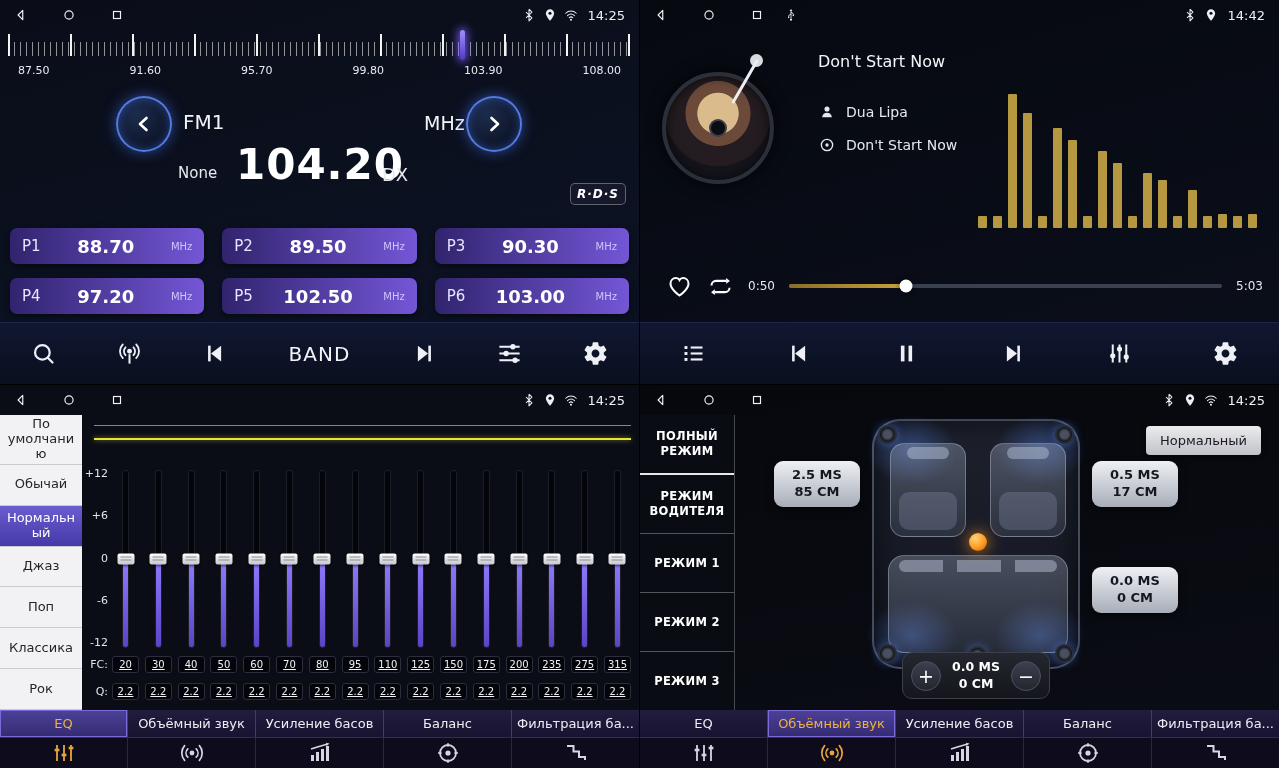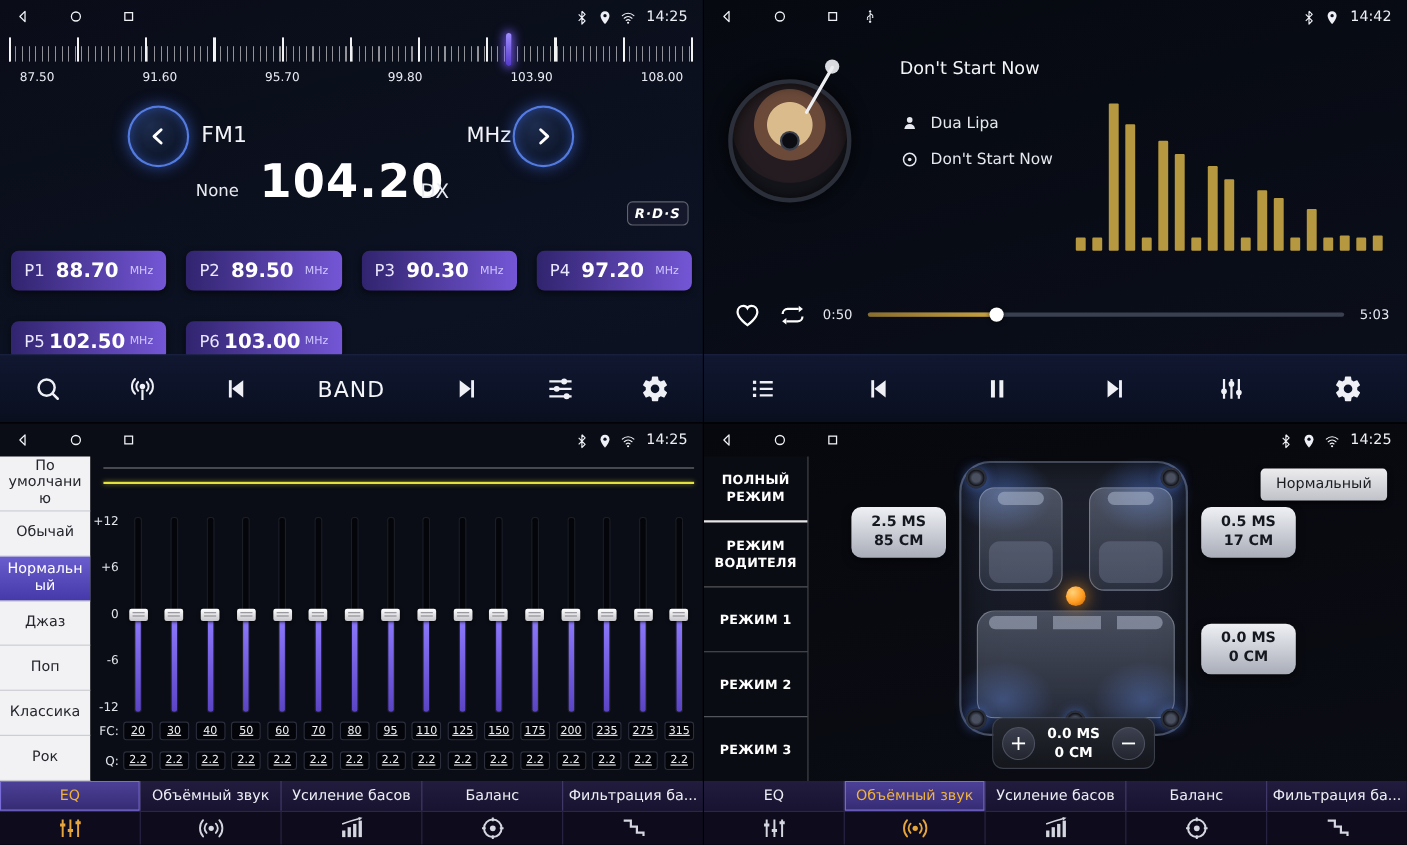--- a/index.html
+++ b/index.html
@@ -13,21 +13,21 @@
   
   .ic { width:24px; height:24px; display:block; fill:currentColor; }
   .ic-sm { width:14px; height:14px; }
   .ic-md { width:18px; height:18px; }
   .ic-lg { width:27px; height:27px; }
 
   
   .statusbar { position:absolute; top:0; left:0; right:0; height:30px; display:flex; align-items:center; padding:0 14px; z-index:9; }
   .nav-icons { display:flex; gap:34px; align-items:center; color:#f0f2f6; }
   .usb-slot { margin-left:20px; color:#e8eaf0; }
-  .status-right { margin-left:auto; display:flex; align-items:flex-end; gap:7px; color:#eef0f5; }
+  .status-right { margin-left:auto; display:flex; align-items:center; gap:7px; color:#eef0f5; }
   .status-time { font-size:13px; margin-left:3px; }
 
   
   .q-radio { background:linear-gradient(165deg,#0a0d18 0%,#0c1222 70%,#0b101f 100%); }
   .ruler { position:absolute; top:34px; left:8px; right:8px; height:46px; }
   .ticks { position:relative; height:24px; }
   .ticks::before { content:''; position:absolute; left:0; right:0; top:8px; height:14px;
     background:repeating-linear-gradient(90deg, rgba(255,255,255,.55) 0 1px, transparent 1px 6px); }
   .ticks::after { content:''; position:absolute; left:0; right:0; top:0; height:22px;
     background:repeating-linear-gradient(90deg, rgba(255,255,255,.95) 0 2px, transparent 2px 62px); }
@@ -43,21 +43,21 @@
   .btn-left { left:116px; } .btn-right { left:466px; }
   .band-label { position:absolute; left:183px; top:18px; font-size:20px; color:#f2f4f8; }
   .freq-display { position:absolute; left:225px; top:0px; width:190px; text-align:center; font-size:42px; font-weight:bold; color:#fff; letter-spacing:1px;margin-top:48px; }
   .freq-unit { position:absolute; left:424px; top:20px; font-size:19px; color:#f2f4f8; }
   .signal-none { position:absolute; left:178px; top:72px; font-size:15px; color:#e8eaf0; }
   .signal-dx { position:absolute; left:382px; top:72px; font-size:18px; color:#e8eaf0; }
   .rds-badge { position:absolute; right:14px; top:92px; font-size:12px; font-weight:bold; font-style:italic;
     letter-spacing:1px; background:#15182a; border-radius:4px; padding:3px 6px; color:#fff;
     box-shadow:0 0 0 1px rgba(255,255,255,.35); }
   .presets { position:absolute; top:228px; left:10px; right:10px; display:grid;
-    grid-template-columns:repeat(4,1fr); gap:28px 18px; }
+    grid-template-columns:repeat(3,1fr); gap:14px 18px; }
   .preset-btn { height:36px; border-radius:7px; background:linear-gradient(90deg,#31246e,#7456d6);
     display:flex; align-items:center; padding:0 12px; box-shadow:0 2px 6px rgba(0,0,0,.55); }
   .preset-label { font-size:15px; color:#e9e6ff; }
   .preset-freq { flex:1; text-align:center; font-size:18px; font-weight:bold; color:#fff; }
   .preset-unit { font-size:10px; color:#cfc6ff; }
   .toolbar { position:absolute; left:0; right:0; bottom:0; height:62px;
     background:linear-gradient(180deg,#101730,#0a0f1f); border-top:1px solid rgba(120,140,255,.18);
     display:flex; align-items:center; justify-content:space-around; color:#eef0f6; }
   .band-btn { font-size:20px; letter-spacing:1px; color:#f2f4f8; }
 

